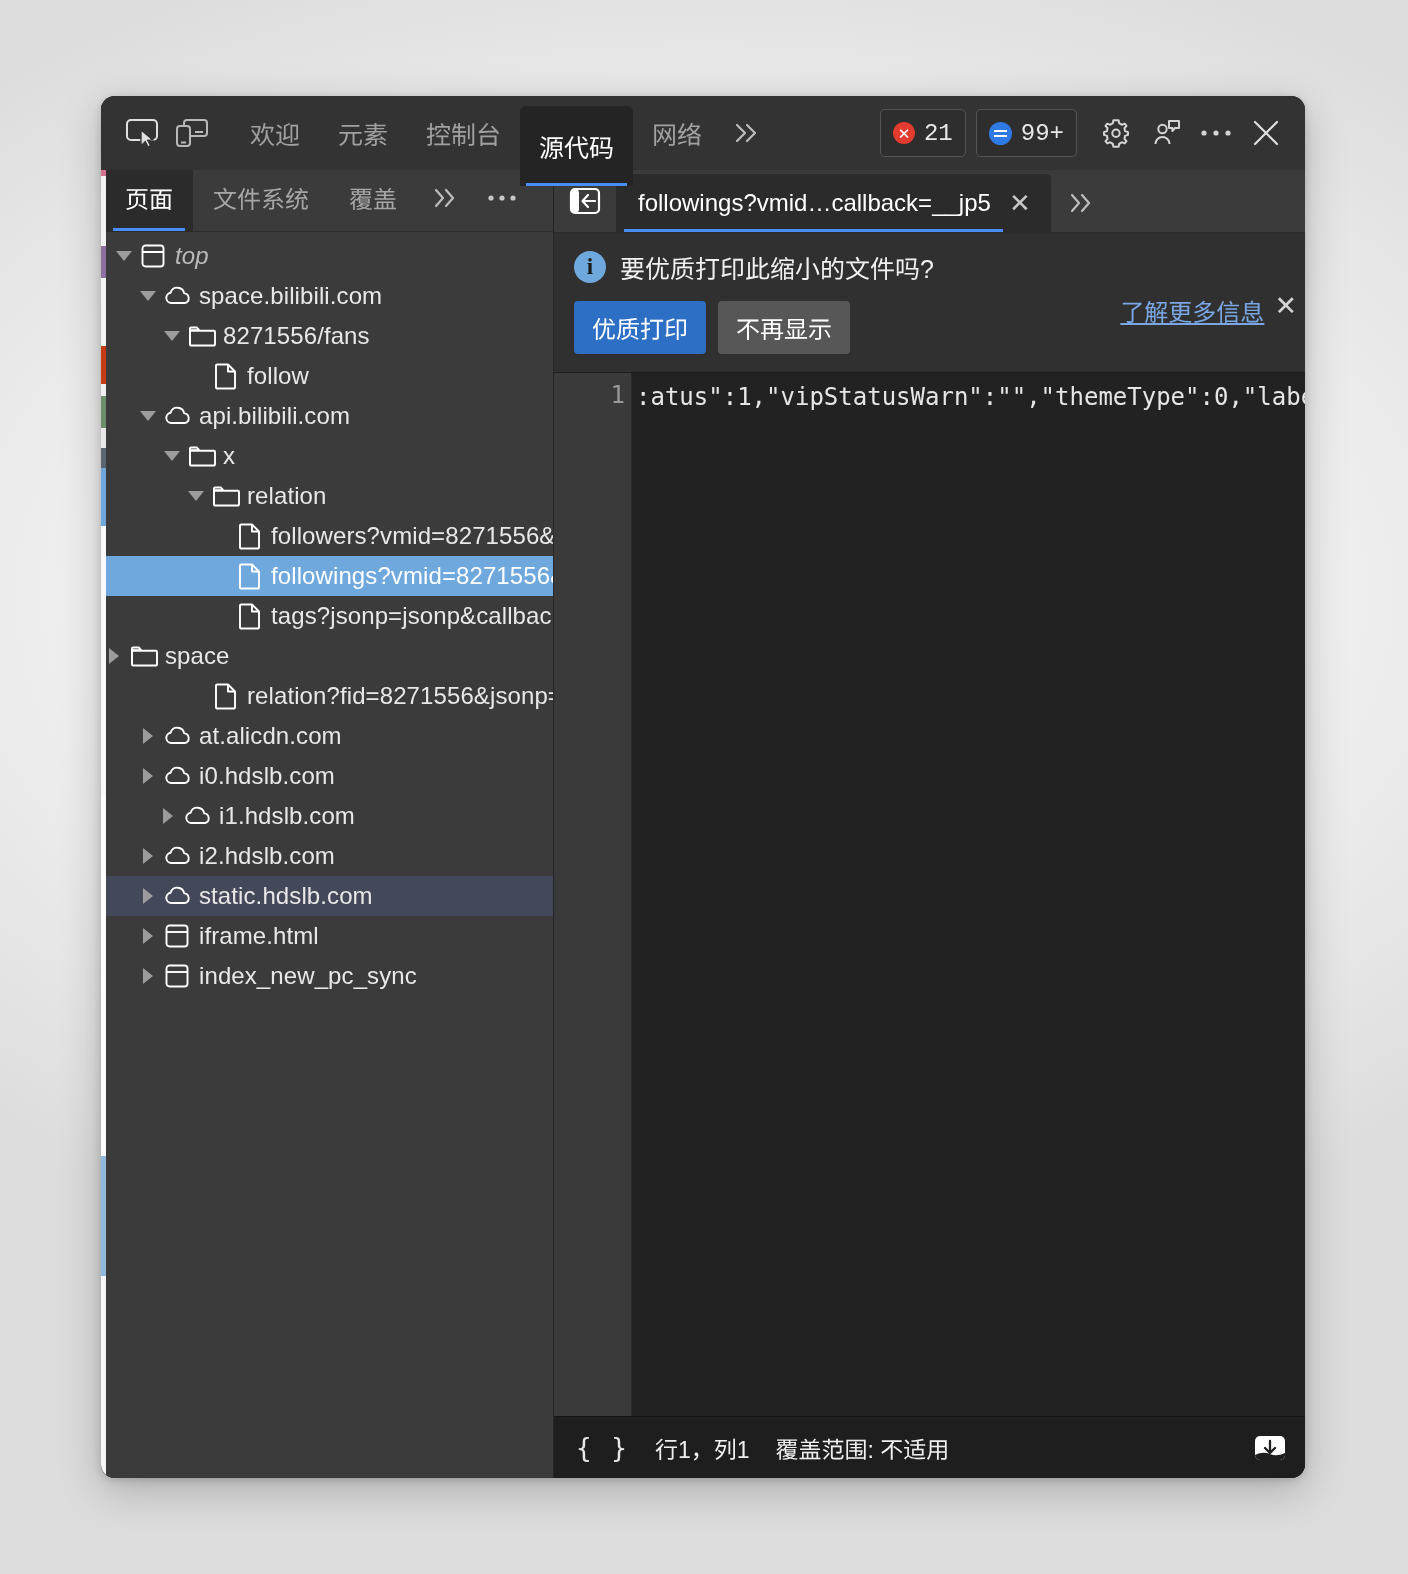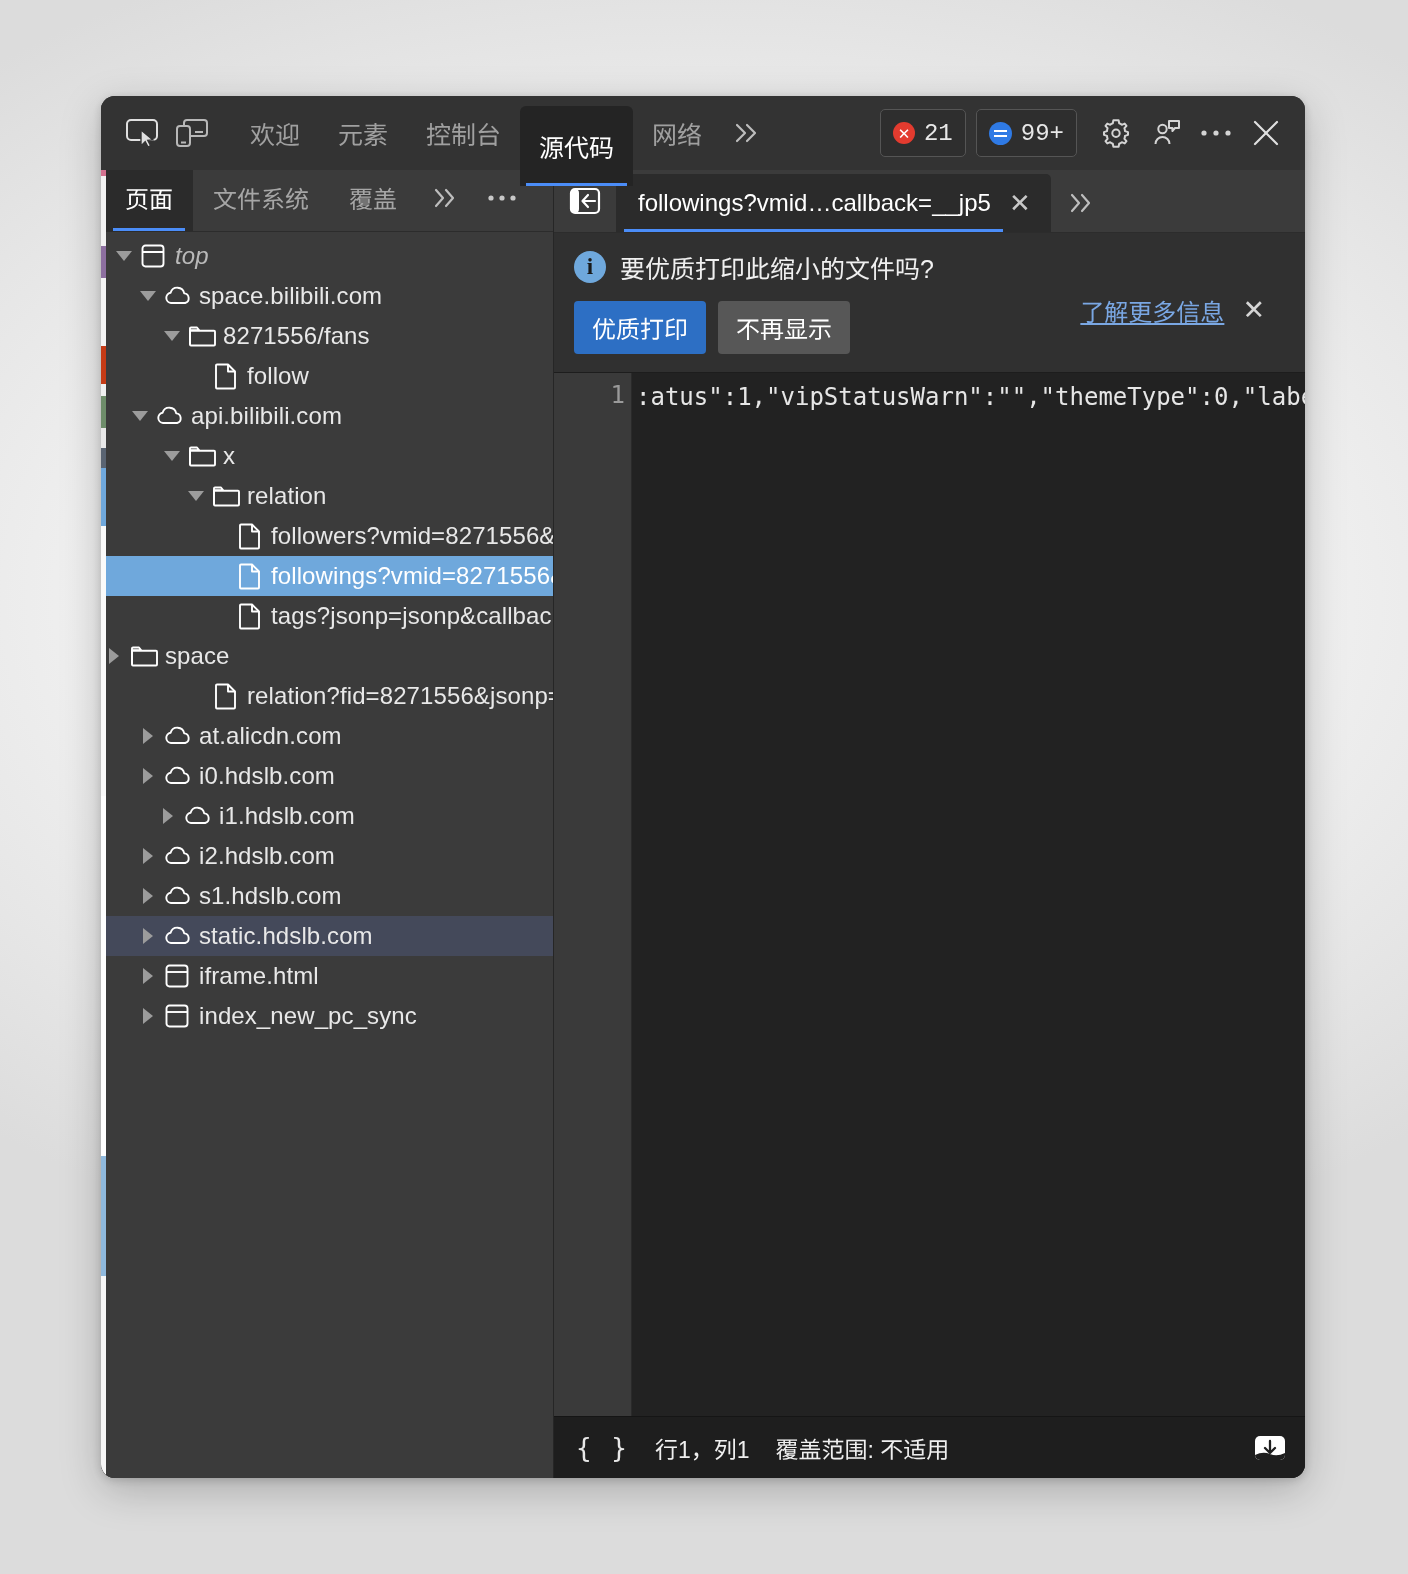--- a/index.html
+++ b/index.html
@@ -307,22 +307,22 @@
     background: #575757;
     color: #fff;
     font-size: 24px;
     border: none; border-radius: 4px;
     padding: 9px 18px;
     cursor: pointer;
     font-family: inherit;
   }
   .infobar-right {
     position: absolute;
-    right: 40px; bottom: 44px;
-    display: flex; align-items: center; gap: 18px;
+    right: 8px; bottom: 44px;
+    display: flex; gap: 10px;
   }
   .learn-more {
     color: #7aa7e3;
     font-size: 24px;
     text-decoration: underline;
     cursor: pointer;
   }
   .infobar-close {
     font-size: 27px; color: #d5d5d5; cursor: pointer; line-height: 1;
   }
@@ -532,21 +532,21 @@
           <div class="tree-row" style="padding-left: 82px;">
             <span class="twisty none"></span>
             <span class="t-icon">
               <svg width="24" height="28" viewBox="0 0 24 28" fill="none" stroke="#ffffff" stroke-width="1.9" stroke-linejoin="round">
                 <path d="M3 2.5 h11 l7 7 v16 a1 1 0 0 1 -1 1 H3 a1 1 0 0 1 -1 -1 V3.5 a1 1 0 0 1 1 -1 z"></path>
                 <polyline points="14,2.5 14,9.5 21,9.5"></polyline>
               </svg>
             </span>
             <span class="t-label">follow</span>
           </div>
-          <div class="tree-row" style="padding-left: 26px;">
+          <div class="tree-row" style="padding-left: 34px;">
             <span class="twisty">
               <span class="tw-down"></span>
             </span>
             <span class="t-icon">
               <svg width="30" height="22" viewBox="0 0 30 22" fill="none" stroke="#ffffff" stroke-width="1.9" stroke-linejoin="round">
                 <path d="M8 18 a5.2 5.2 0 0 1 -0.4-10.3 A7 7 0 0 1 21.2 8.4 a4.9 4.9 0 0 1 0.9 9.6 z"></path>
               </svg>
             </span>
             <span class="t-label">api.bilibili.com</span>
           </div>
@@ -662,31 +662,20 @@
           <div class="tree-row" style="padding-left: 34px;">
             <span class="twisty">
               <span class="tw-right"></span>
             </span>
             <span class="t-icon">
               <svg width="30" height="22" viewBox="0 0 30 22" fill="none" stroke="#ffffff" stroke-width="1.9" stroke-linejoin="round">
                 <path d="M8 18 a5.2 5.2 0 0 1 -0.4-10.3 A7 7 0 0 1 21.2 8.4 a4.9 4.9 0 0 1 0.9 9.6 z"></path>
               </svg>
             </span>
             <span class="t-label">i2.hdslb.com</span>
-          </div>
-          <div class="tree-row" style="padding-left: 34px;">
-            <span class="twisty">
-              <span class="tw-right"></span>
-            </span>
-            <span class="t-icon">
-              <svg width="30" height="22" viewBox="0 0 30 22" fill="none" stroke="#ffffff" stroke-width="1.9" stroke-linejoin="round">
-                <path d="M8 18 a5.2 5.2 0 0 1 -0.4-10.3 A7 7 0 0 1 21.2 8.4 a4.9 4.9 0 0 1 0.9 9.6 z"></path>
-              </svg>
-            </span>
-            <span class="t-label">s1.hdslb.com</span>
           </div>
           <div class="tree-row hovered" style="padding-left: 34px;">
             <span class="twisty">
               <span class="tw-right"></span>
             </span>
             <span class="t-icon">
               <svg width="30" height="22" viewBox="0 0 30 22" fill="none" stroke="#ffffff" stroke-width="1.9" stroke-linejoin="round">
                 <path d="M8 18 a5.2 5.2 0 0 1 -0.4-10.3 A7 7 0 0 1 21.2 8.4 a4.9 4.9 0 0 1 0.9 9.6 z"></path>
               </svg>
             </span>

